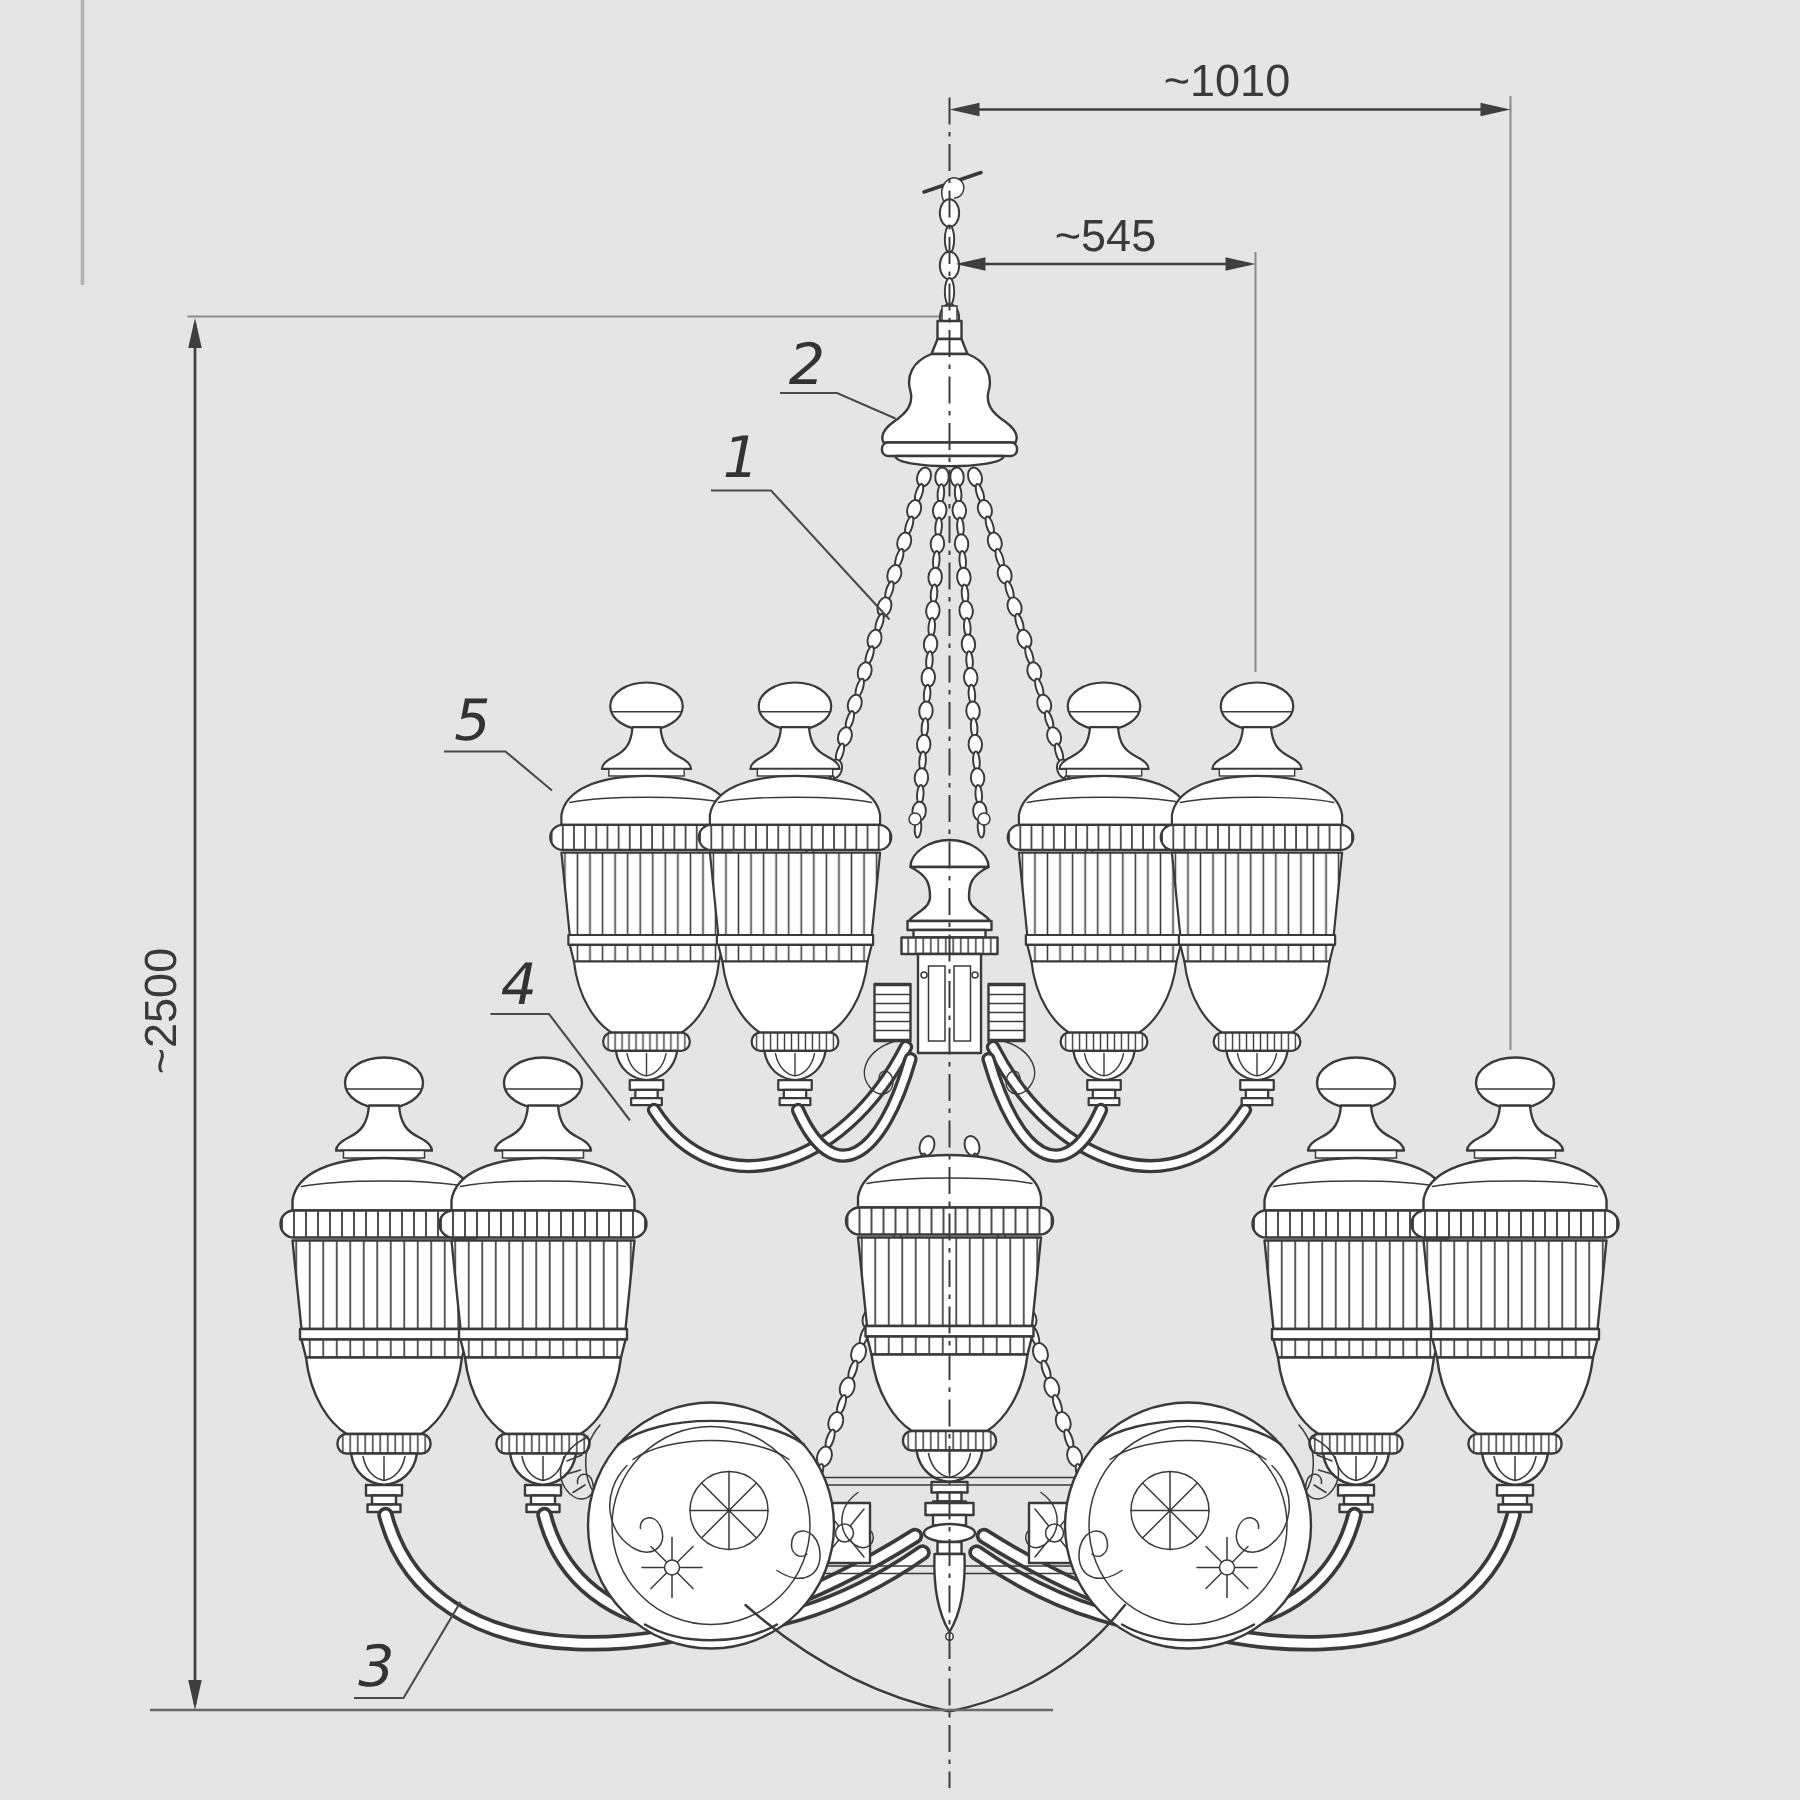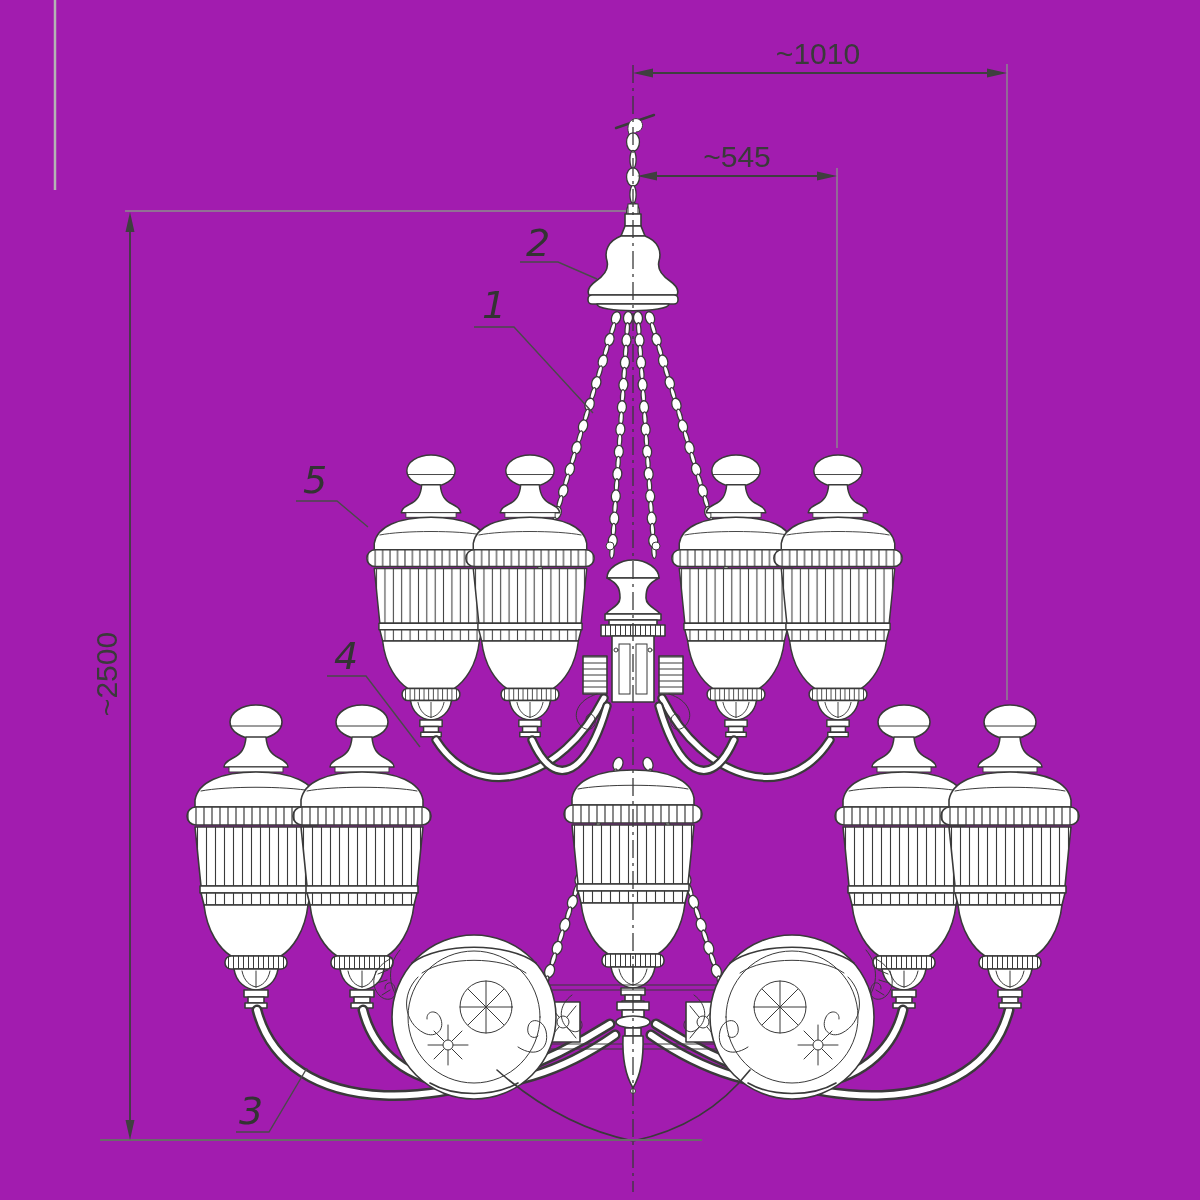--- a/index.html
+++ b/index.html
@@ -1,16 +1,16 @@
 <!DOCTYPE html>
 <html><head>
 <meta charset="utf-8">
 <style>
   html,body{margin:0;padding:0;background:#ffffff;}
-  .stage{width:1200px;height:1200px;position:relative;background:#a21caf;overflow:hidden;}
+  .stage{width:1200px;height:1200px;position:relative;background:#e5e5e5;overflow:hidden;}
   svg{display:block;}
   
   .ln   {stroke:#3a3a3a;stroke-width:1.6;fill:none;stroke-linecap:round;stroke-linejoin:round;}
   .lnf  {stroke:#3a3a3a;stroke-width:1.6;fill:#ffffff;stroke-linejoin:round;}
   .thin {stroke:#3a3a3a;stroke-width:1;fill:none;stroke-linecap:round;}
   .thinf{stroke:#3a3a3a;stroke-width:1;fill:#ffffff;}
   .tube {stroke:#3a3a3a;fill:none;stroke-linecap:round;}
   .tubein{stroke:#ffffff;fill:none;stroke-linecap:round;}
   .dimline{stroke:#3f3f3f;stroke-width:1.8;fill:none;}
   .ext  {stroke:#8c8c8c;stroke-width:1.4;fill:none;}

